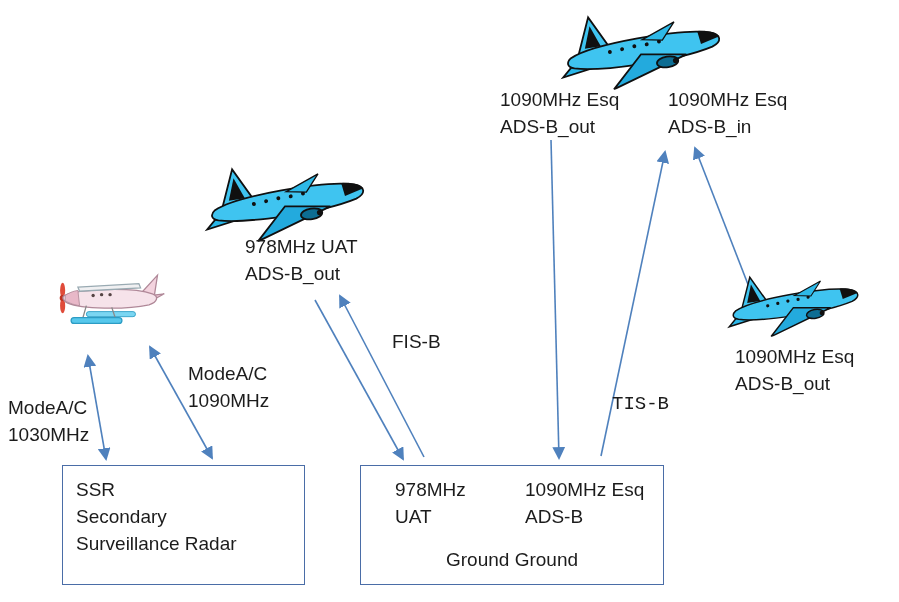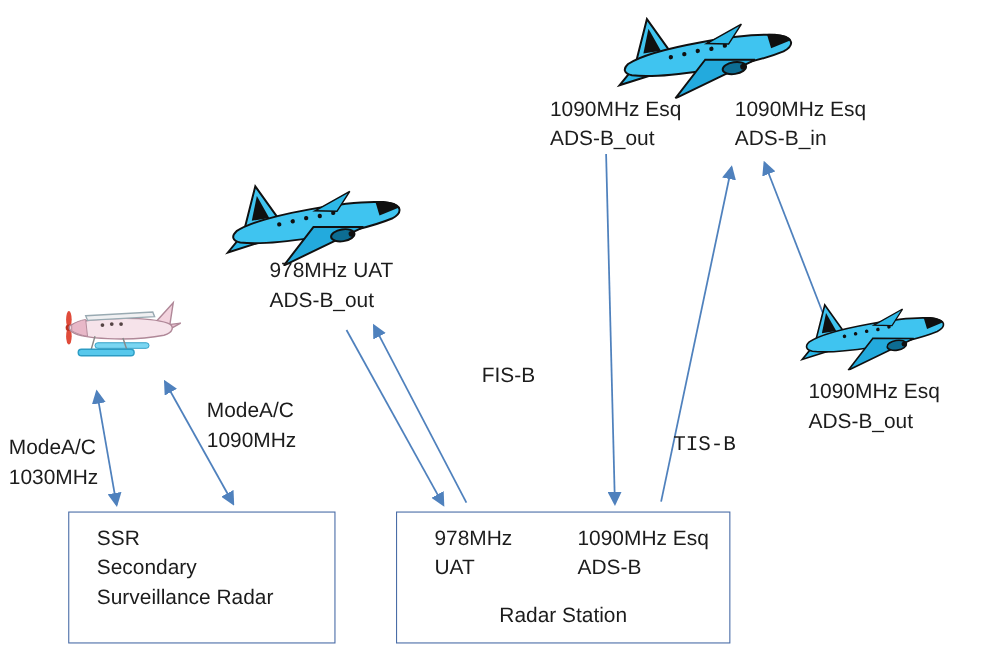--- a/index.html
+++ b/index.html
@@ -19,36 +19,36 @@
     white-space:pre-line;
     color:#1c1c1c;
   }
   .box{
     position:absolute;
     border:1.5px solid #4a6da7;
     background:#ffffff;
     box-sizing:border-box;
   }
   #ssr-box{left:62px;top:465px;width:243px;height:120px;}
-  #ssr-text{position:absolute;left:13px;top:10px;margin-left:12px;}
+  #ssr-text{position:absolute;left:13px;top:10px;}
   #gs-box{left:360px;top:465px;width:304px;height:120px;}
   #gs-uat{position:absolute;left:34px;top:10px;}
   #gs-es{position:absolute;left:164px;top:10px;}
   #gs-title{position:absolute;left:0;top:80px;width:100%;text-align:center;}
   .plane{position:absolute;}
   .plane svg{width:100%;height:100%;display:block;}
   #arrow-layer{position:absolute;left:0;top:0;pointer-events:none;}
   #plane-top  {left:558px;top:0px;  width:170px;height:90px;}
   #plane-mid  {left:202px;top:152px;width:170px;height:90px;}
   #plane-right{left:725px;top:263px;width:140px;height:74px;}
   #plane-sea  {left:50px; top:265px;width:132px;height:72px;}
   #lbl-top-out  {left:500px;top:86px;}
   #lbl-top-in   {left:668px;top:86px;}
   #lbl-uat-out  {left:245px;top:233px;}
-  #lbl-fisb     {left:438px;top:328px;}
+  #lbl-fisb     {left:392px;top:328px;}
   #lbl-mac1090  {left:188px;top:360px;}
   #lbl-mac1030  {left:8px;  top:394px;}
   #lbl-tisb     {left:612px;top:391px;font-family:Liberation Mono, monospace;}
   #lbl-right-out{left:735px;top:343px;}
 </style>
 </head>
 <body>
 
 <div id="canvas">
 
@@ -149,16 +149,16 @@
     <div class="label" id="ssr-text">SSR
 Secondary
 Surveillance Radar</div>
   </div>
 
   <div class="box" id="gs-box">
     <div class="label" id="gs-uat">978MHz
 UAT</div>
     <div class="label" id="gs-es">1090MHz Esq
 ADS-B</div>
-    <div class="label" id="gs-title">Radar Station</div>
+    <div class="label" id="gs-title">Ground Ground</div>
   </div>
 
 </div>
 
 </body></html>

